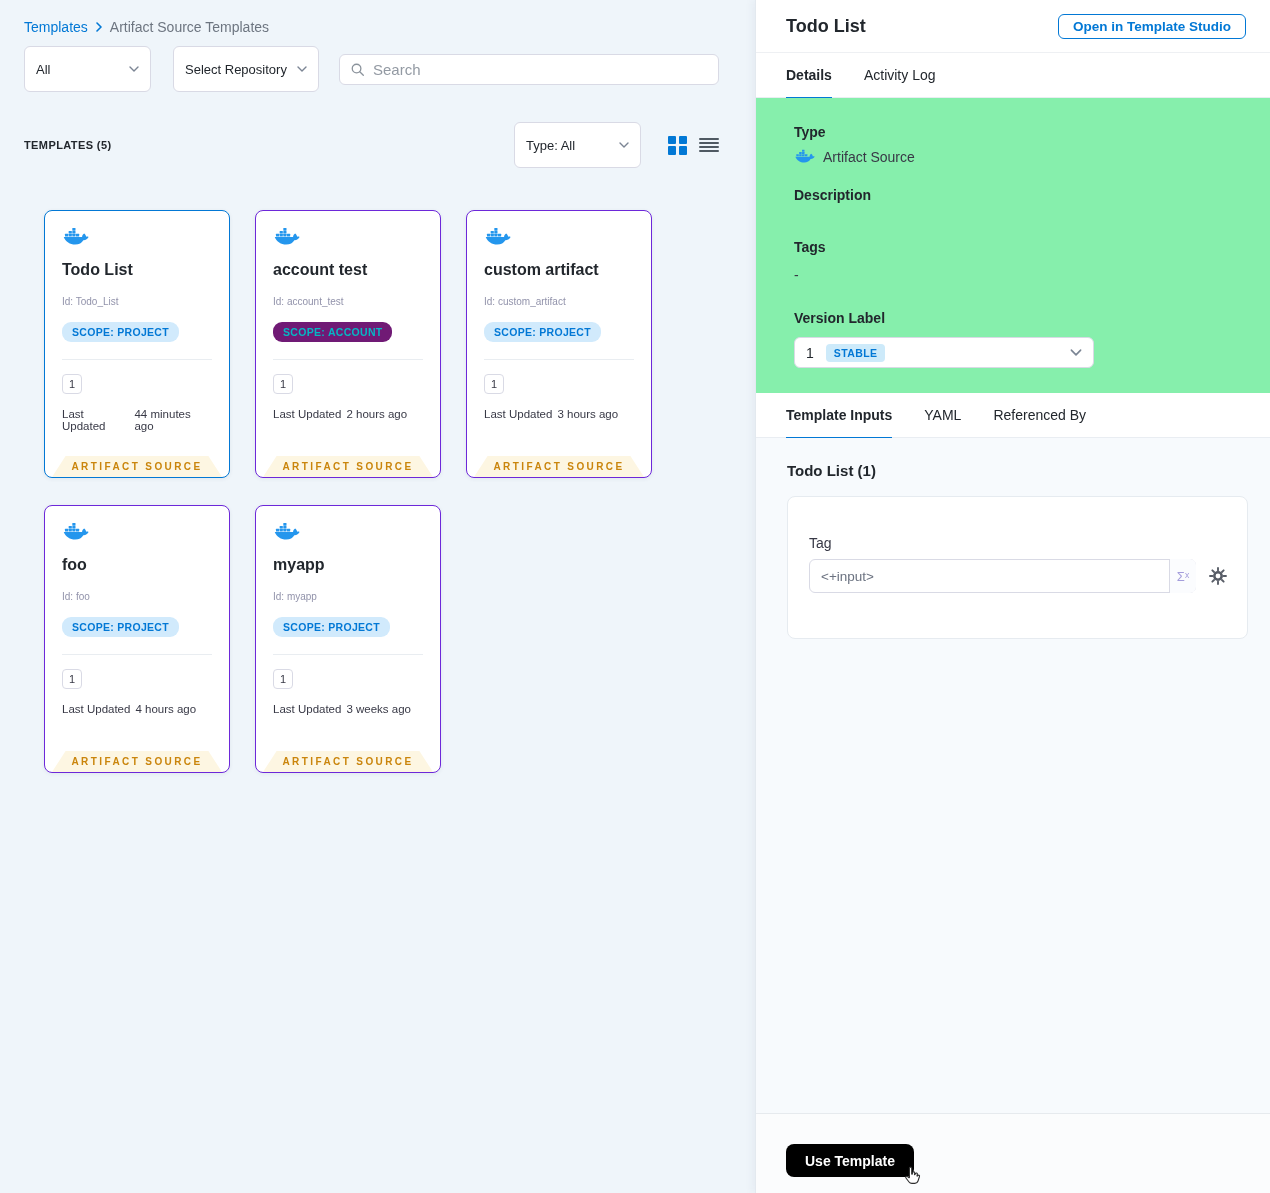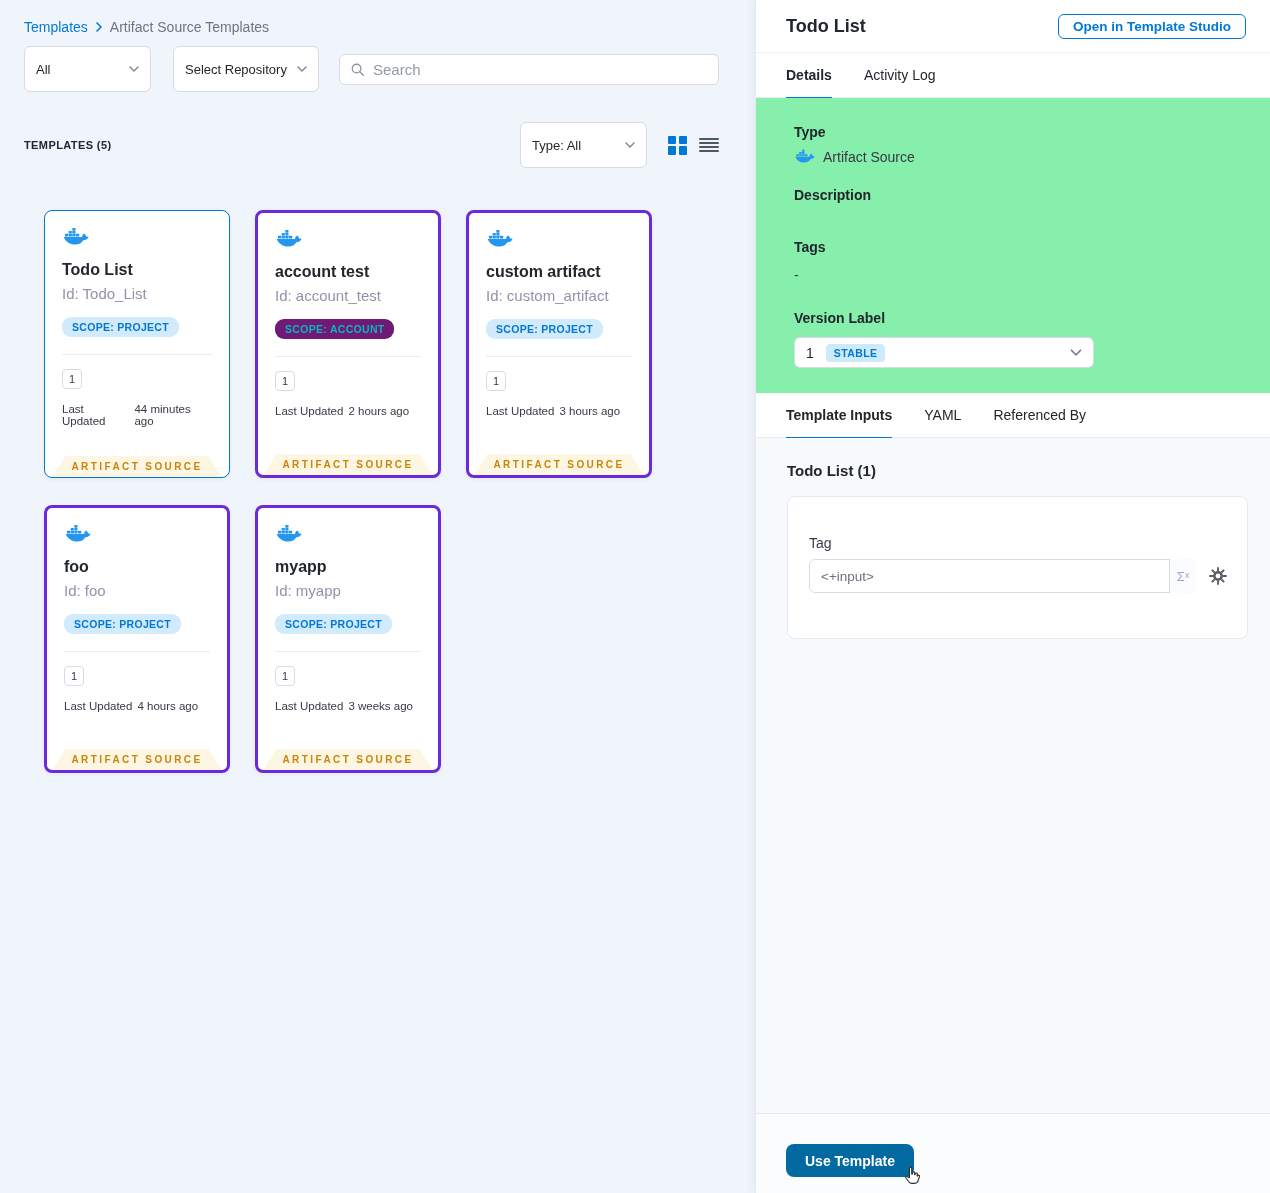--- a/index.html
+++ b/index.html
@@ -18,34 +18,34 @@
   .select { background:#fff; border:1px solid #d9dae5; border-radius:6px; height:46px; display:flex; align-items:center; justify-content:space-between; padding:0 11px; font-size:13px; color:#22272d; cursor:pointer; }
   .sel-scope { width:127px; }
   .sel-repo { width:146px; margin-left:0; }
   .filters .sel-repo { margin-left:0; }
   .searchbox { flex:1; margin-left:-2px; background:#fff; border:1px solid #d9dae5; border-radius:6px; height:31px; display:flex; align-items:center; padding:0 10px; gap:8px; }
   .searchbox input { border:none; outline:none; flex:1; font-size:15px; font-family:inherit; color:#ef4444; background:transparent; }
   .searchbox input::placeholder { color:#939aa3; }
 
   .list-header { display:flex; align-items:center; padding:0 36px 0 24px; margin-top:30px; }
   .count-label { font-size:11px; font-weight:bold; letter-spacing:.4px; color:#22272d; }
-  .lh-right { margin-left:auto; display:flex; align-items:center; gap:21px; }
+  .lh-right { margin-left:auto; display:flex; align-items:center; gap:27px; }
   .sel-type { width:127px; }
   .view-toggles { display:flex; align-items:center; gap:12px; }
   .grid-icon { width:19px; height:19px; display:grid; grid-template-columns:1fr 1fr; grid-template-rows:1fr 1fr; gap:2.5px; cursor:pointer; }
   .grid-icon i { background:#0278d5; border-radius:1px; }
   .list-icon { width:20px; height:17px; display:flex; flex-direction:column; justify-content:space-between; cursor:pointer; padding:1px 0; }
   .list-icon i { height:2.6px; background:#4f5962; border-radius:1px; }
 
   .cards { margin:42px 0 0 44px; width:612px; display:flex; flex-wrap:wrap; gap:27px 25px; }
-  .card { position:relative; width:186px; height:268px; background:#fff; border:3px solid #6d28d9; border-radius:8px; padding:16px 17px 0 17px; box-shadow:0 1px 4px rgba(35,60,90,.07); overflow:hidden; cursor:pointer; }
+  .card { position:relative; width:186px; height:268px; background:#fff; border:1px solid #6d28d9; border-radius:8px; padding:16px 17px 0 17px; box-shadow:0 1px 4px rgba(35,60,90,.07); overflow:hidden; cursor:pointer; }
   .card.selected { border:1.6px solid #0278d5; }
   .docker-sm { width:27px; height:21px; color:#2496ed; display:block; }
   .card-title { margin-top:13px; font-size:16px; font-weight:bold; color:#22272d; }
-  .card-id { margin-top:6px; font-size:15px; color:#9293ab; }
+  .card-id { margin-top:17px; font-size:10px; color:#9293ab; }
   .scope-badge { display:inline-block; margin-top:15px; padding:4px 10px; border-radius:9px; font-size:10.5px; font-weight:bold; letter-spacing:.3px; }
   .scope-badge[data-kind="project"] { background:#d1eafc; color:#0278d5; }
   .scope-badge[data-kind="account"] { background:#701a75; color:#06b7c4; }
   .card-divider { margin-top:17px; border-top:1px solid #e9edf1; }
   .ver-box { display:inline-flex; align-items:center; justify-content:center; margin-top:14px; min-width:20px; height:20px; border:1px solid #d9dae5; border-radius:4px; background:#fff; font-size:11px; color:#383946; padding:0 5px; }
   .updated { margin-top:14px; font-size:11.5px; color:#383946; display:flex; gap:5px; }
   .ribbon { position:absolute; bottom:0; left:50%; transform:translateX(-50%); width:170px; height:21px; background:#fdf6e2; clip-path:polygon(8% 0, 92% 0, 100% 100%, 0 100%); color:#ca850c; font-size:10px; font-weight:bold; letter-spacing:2.4px; display:flex; align-items:center; justify-content:center; }
 
   
   .right { width:515px; background:#fff; border-left:1px solid #e3e9ef; box-shadow:-3px 0 8px rgba(30,60,90,.05); display:flex; flex-direction:column; position:relative; }
@@ -76,21 +76,21 @@
   .inputs-heading { font-size:15px; font-weight:bold; color:#22272d; }
   .inputs-card { margin-top:17px; width:461px; background:#fff; border:1px solid #e6ebf0; border-radius:8px; padding:38px 20px 45px 21px; }
   .tag-label { font-size:14px; color:#383946; }
   .input-row { display:flex; align-items:center; gap:13px; margin-top:8px; }
   .input-wrap { position:relative; flex:1; }
   .input-wrap input { width:100%; height:34px; border:1px solid #d9dae5; border-radius:6px; background:#fff; font-size:13.5px; font-family:inherit; color:#6b7280; padding:0 36px 0 11px; outline:none; }
   .fx-btn { position:absolute; right:0; top:0; width:27px; height:34px; border-left:1px solid #d9dae5; border-radius:0 6px 6px 0; background:#fbfcfe; display:flex; align-items:center; justify-content:center; font-size:13px; color:#a49ddb; cursor:pointer; }
   .gear-btn { cursor:pointer; display:flex; }
 
   .panel-footer { height:80px; background:#fbfcfd; border-top:1px solid #e6eaee; position:relative; }
-  .btn-primary { position:absolute; left:30px; top:30px; background:#0369a1; color:#fff; border:none; border-radius:8px; height:33px; padding:4px 19px; font-size:14px; font-weight:bold; font-family:inherit; cursor:pointer; }
+  .btn-primary { position:absolute; left:30px; top:30px; background:#000000; color:#fff; border:none; border-radius:8px; height:33px; padding:4px 19px; font-size:14px; font-weight:bold; font-family:inherit; cursor:pointer; }
   .cursor-hand { position:absolute; left:144px; top:51px; }
 </style>
 </head>
 <body>
 
 <svg width="0" height="0" style="position:absolute">
   <symbol id="docker" viewBox="0 0 28 20">
     <g fill="currentColor">
       <rect x="10.7" y="0.2" width="3.3" height="2.7" rx="0.3"></rect>
       <rect x="6.9" y="3.2" width="3.3" height="2.7" rx="0.3"></rect>

